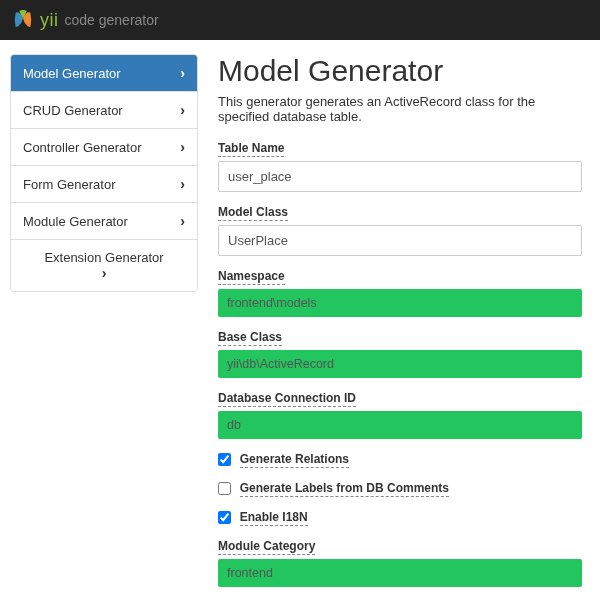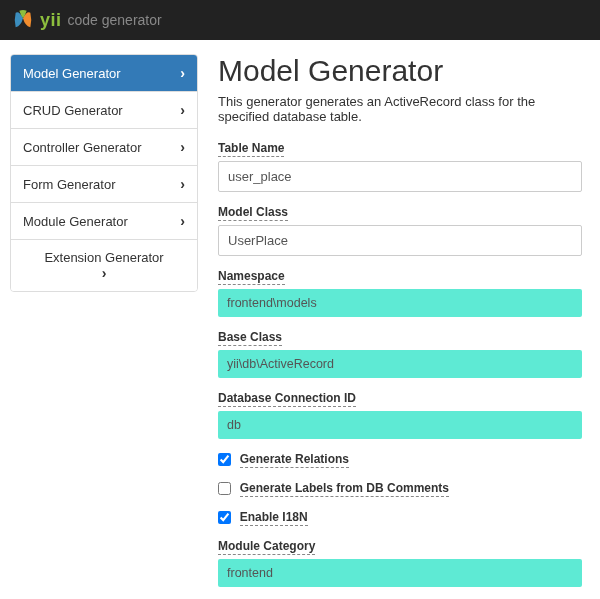--- a/index.html
+++ b/index.html
@@ -1,39 +1,39 @@
 <!DOCTYPE html>
 <html><head>
   <meta charset="utf-8">
   <style>
     * { box-sizing: border-box; margin: 0; padding: 0; }
     body { font-family: "Helvetica Neue", Helvetica, Arial, sans-serif; font-size: 13px; color: #333; background: #fff; }
 
     .navbar { background: #222; height: 40px; display: flex; align-items: center; padding: 0 12px; }
     .navbar-brand { display: flex; align-items: center; gap: 6px; }
-    .brand-yii { color: #8dbf3e; font-size: 18px; font-weight: 700; letter-spacing: 0.5px; }
+    .brand-yii { color: #8dbf3e; font-size: 18px; font-weight: 400; letter-spacing: 0.5px; }
     .brand-sub { color: #888; font-size: 14px; font-weight: 300; }
     .logo-icon { width: 22px; height: 22px; }
 
     .container { display: flex; gap: 20px; padding: 14px 10px; }
     .sidebar { width: 188px; flex-shrink: 0; border: 1px solid #ddd; border-radius: 4px; overflow: hidden; align-self: flex-start; }
     .sidebar-item { display: flex; justify-content: space-between; align-items: center; padding: 10px 12px; border-bottom: 1px solid #ddd; cursor: pointer; font-size: 13px; background: #fff; }
     .sidebar-item:last-child { border-bottom: none; flex-direction: column; }
     .sidebar-item.active { background: #337ab7; color: #fff; }
     .sidebar-item .chevron { font-size: 14px; font-weight: 700; color: #333; }
     .sidebar-item.active .chevron { color: #fff; }
 
     .main { flex: 1; padding-right: 8px; }
     h1 { font-size: 30px; font-weight: 500; margin-bottom: 6px; }
     .description { font-size: 13px; margin-bottom: 16px; color: #333; }
 
     .form-group { margin-bottom: 12px; }
     .form-label { font-weight: 700; font-size: 12px; display: inline-block; border-bottom: 1px dashed #888; padding-bottom: 1px; margin-bottom: 4px; text-align: right; }
     .form-input { width: 100%; border: 1px solid #ccc; border-radius: 2px; padding: 7px 9px; font-size: 13px; background: #fff; color: #555; }
-    .readonly-field { background: #5eead4; border: none; padding: 7px 9px; font-size: 12.5px; color: #555; border-radius: 2px; }
+    .readonly-field { background: #22c55e; border: none; padding: 7px 9px; font-size: 12.5px; color: #555; border-radius: 2px; }
 
     .checkbox-row { margin-bottom: 12px; }
     .checkbox-row input[type="checkbox"] { margin-right: 5px; vertical-align: middle; }
     .checkbox-label { font-weight: 700; font-size: 12px; border-bottom: 1px dashed #888; padding-bottom: 1px; display: inline-block; }
   </style>
 </head>
 <body>
 
 <div class="navbar">
   <div class="navbar-brand">

